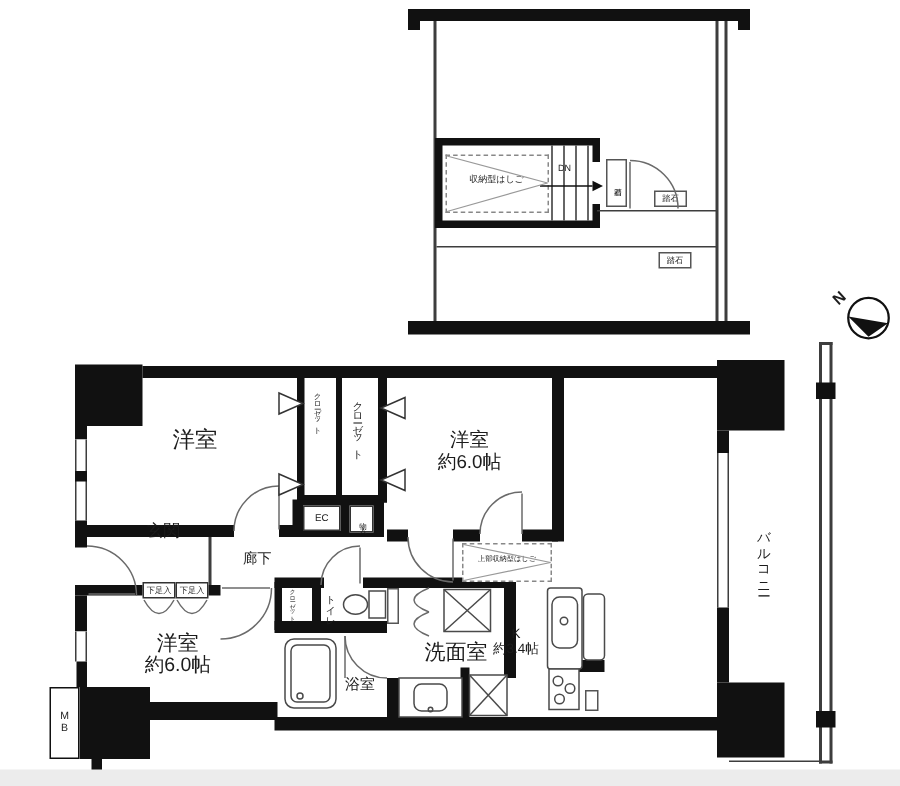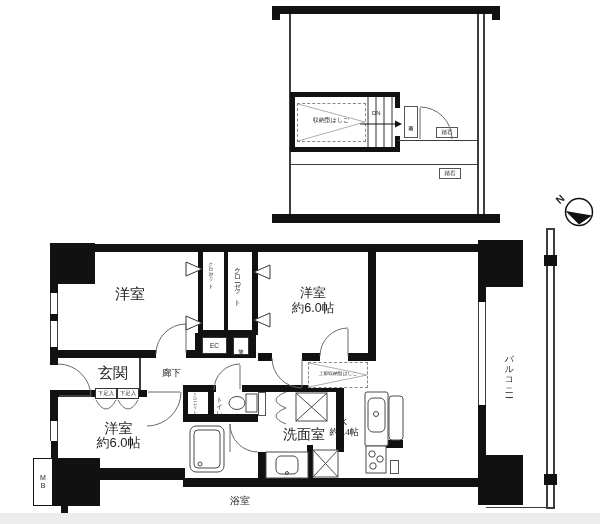--- a/index.html
+++ b/index.html
@@ -129,27 +129,27 @@
     <div style="font-size:12.5px;">約6.0帖</div>
   </div>
   <div class="lbl ctr" style="left:378px;top:335px;width:100px;">
   </div>
   <div class="lbl ctr" style="left:56px;top:420px;width:125px;font-size:14px;">
     <div>洋室</div>
     <div style="font-size:13px;">約6.0帖</div>
   </div>
   <div class="lbl ctr" style="left:320px;top:417px;width:48px;">
     <div style="font-size:9px;">K</div>
-    <div style="font-size:9px;font-family:Liberation Serif, serif;">約3.4帖</div>
-  </div>
-
-  <div class="lbl" style="left:98px;top:364px;font-size:15px;">玄関</div>
+    <div style="font-size:9px;">約3.4帖</div>
+  </div>
+
+  <div class="lbl" style="left:98px;top:348px;font-size:11px;">玄関</div>
   <div class="lbl" style="left:162px;top:368px;font-size:9.5px;">廊下</div>
   <div class="lbl" style="left:283px;top:426px;font-size:14px;">洗面室</div>
-  <div class="lbl" style="left:230px;top:451px;font-size:10px;margin-top:44px;">浴室</div>
+  <div class="lbl" style="left:230px;top:451px;font-size:10px;">浴室</div>
   <div class="lbl vtext" style="left:216px;top:392px;height:24px;font-size:6.5px;letter-spacing:0;">トイレ</div>
   <div class="lbl vtext" style="left:504px;top:348px;height:90px;font-size:9px;">バルコニー</div>
   <div class="lbl vtext" style="left:389px;top:400px;height:42px;font-size:6px;letter-spacing:0;">カウンター</div>
   <div class="lbl vtext" style="left:207px;top:258px;height:70px;font-size:5px;letter-spacing:0;">クローゼット</div>
   <div class="lbl vtext" style="left:233px;top:262px;height:66px;font-size:7px;letter-spacing:0;">クローゼット</div>
   <div class="lbl vtext" style="left:192px;top:390px;height:26px;font-size:4px;letter-spacing:0;">クローゼット</div>
 
   <div class="lbl" style="left:556px;top:193px;font-size:10.5px;font-weight:bold;transform:rotate(-42deg);">N</div>
 
   <div style="position:absolute;left:0;top:513px;width:600px;height:11px;background:#ececec;"></div>

